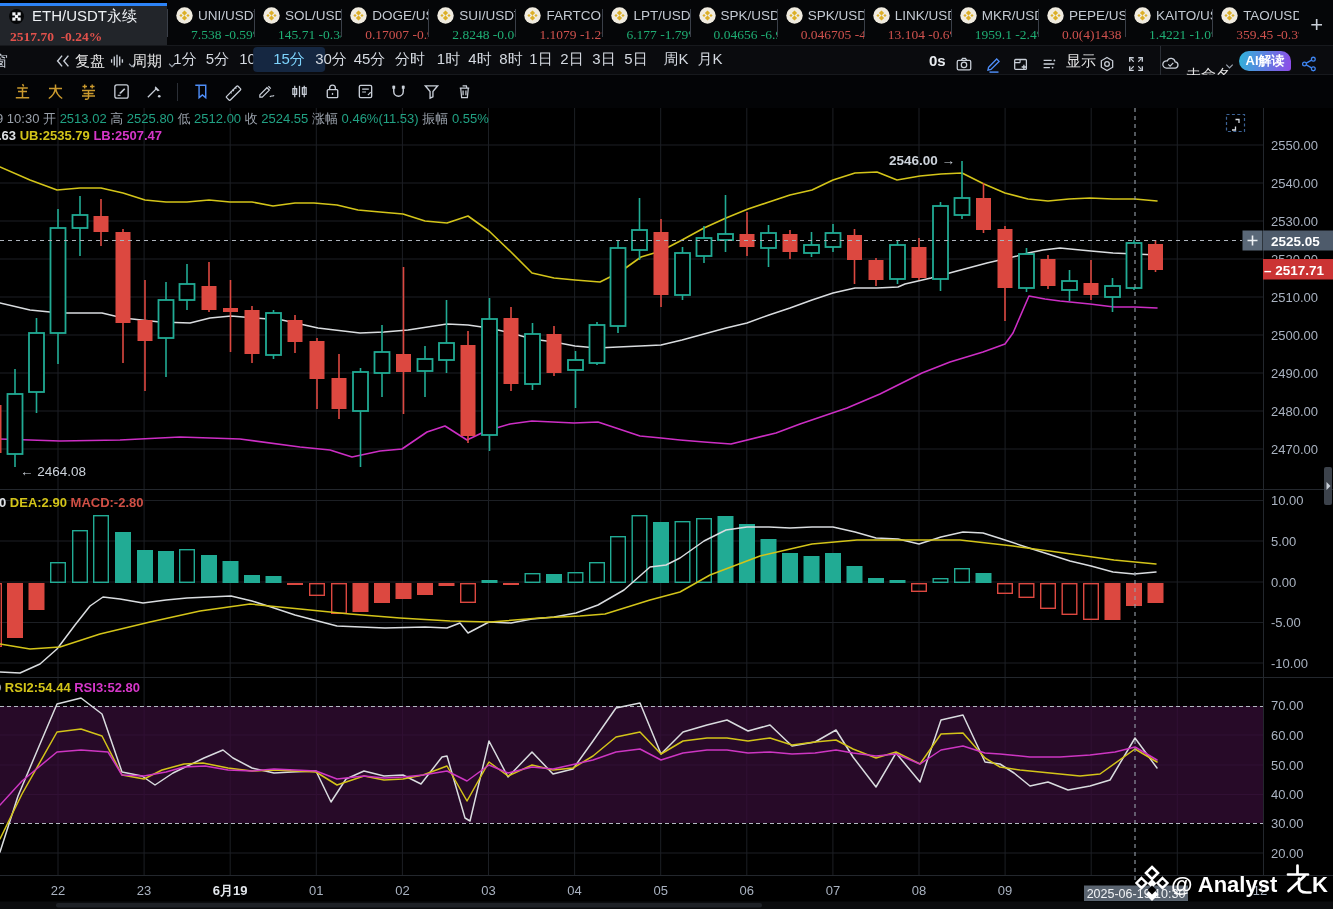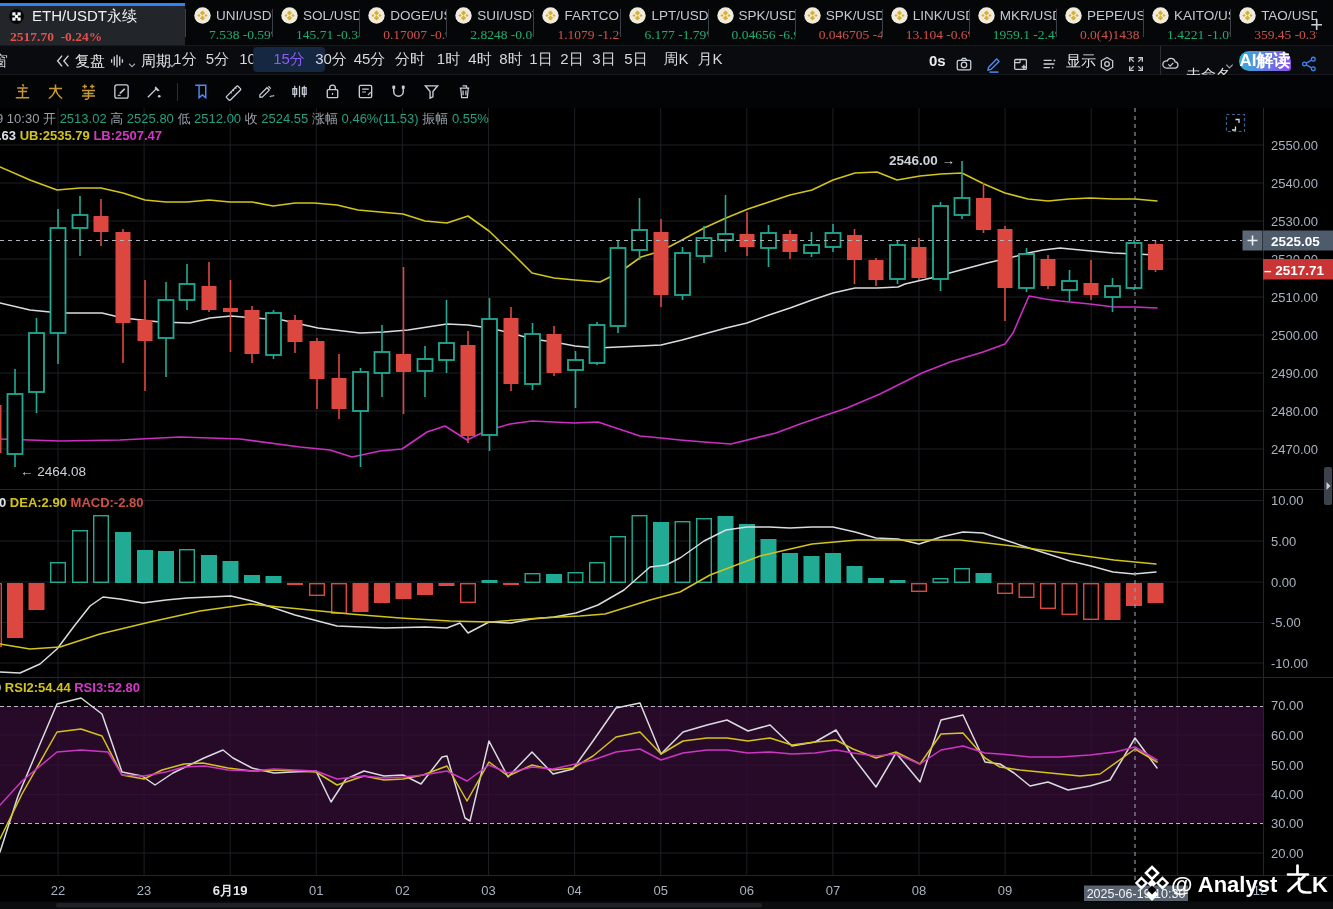--- a/index.html
+++ b/index.html
@@ -1,40 +1,40 @@
 <!DOCTYPE html>
 <html><head><meta charset="utf-8">
 <style>
 * { margin:0; padding:0; box-sizing:border-box; }
 html,body { width:1333px; height:909px; background:#000; overflow:hidden; font-family:"Liberation Sans",sans-serif; }
 #page { position:relative; width:1333px; height:909px; background:#000; }
 
 #tabbar { position:absolute; left:0; top:0; width:1333px; height:46px; background:#050608; display:flex; align-items:stretch; border-bottom:1px solid #17191d; }
 .tab { position:relative; width:87.1px; flex:none; padding:5px 0 0 9px; overflow:hidden; }
 .tab + .tab::before { content:""; position:absolute; left:0; top:9px; height:28px; width:1px; background:#3a3f48; }
-.tab.active { width:185px; background:linear-gradient(#000 0px,#000 3.4px,#2d83f6 3.4px,#2d83f6 5.8px,#22252a 5.8px); padding-top:7px; padding-left:9px; }
+.tab.active { width:167px; background:linear-gradient(#000 0px,#000 3.4px,#2d83f6 3.4px,#2d83f6 5.8px,#22252a 5.8px); padding-top:7px; padding-left:9px; }
 .tab.active::after { content:""; }
 .tabline1 { display:flex; align-items:center; height:20px; }
 .tab.active .tabline1 { height:18px; }
 .t1 { color:#eef1f4; font-size:15px; white-space:nowrap; }
 .nm { color:#c3c9d2; font-size:13.5px; white-space:nowrap; }
 .tabline2 { font-size:13.5px; margin-top:2px; margin-left:15px; white-space:nowrap;font-family:Liberation Serif, serif; }
 .tab.active .tabline2 { font-size:13.5px; font-weight:bold; margin-top:4px; margin-left:1px; color:#e2514b; }
 .g { color:#1fae74; } .r { color:#d0524e; }
 #plus { position:absolute; right:10px; top:12px; color:#c9cfd8; font-size:22px; font-weight:300; }
 
 #row2 { position:absolute; left:0; top:46px; width:1333px; height:29px; background:#0a0b0e; display:flex; align-items:center; color:#d4d9e0; font-size:15px; border-bottom:1px solid #17191d; }
 #row2 .lbl { white-space:nowrap; }
 .per { position:absolute; top:1px; transform:translateX(-50%); padding:3px 20px; border-radius:4px; white-space:nowrap; }
-.per.sel { background:#152741; color:#8b5cf6; }
+.per.sel { background:#152741; color:#7dd3fc; }
 .zs { font-weight:bold; margin-right:18px; color:#e8ebef; }
 .wtxt { color:#e5e5e5; white-space:nowrap; }
 .vsep { width:1px; height:18px; background:#2b2f36; margin:0 8px; display:inline-block; }
 .ica { position:absolute; top:9px; width:18px; height:18px; }
-.aibtn { position:absolute; left:1239px; top:4.5px; width:52px; height:20px; line-height:20px; text-align:center; background:linear-gradient(100deg,#2fb4d9,#8f4be8); color:#fff; font-size:17px; font-weight:bold; border-radius:10px 10px 3px 10px; white-space:nowrap; }
+.aibtn { position:absolute; left:1239px; top:4.5px; width:52px; height:20px; line-height:20px; text-align:center; background:linear-gradient(100deg,#2fb4d9,#8f4be8); color:#fff; font-size:13px; font-weight:bold; border-radius:10px 10px 3px 10px; white-space:nowrap; }
 
 #row3 { position:absolute; left:0; top:75px; width:1333px; height:33px; background:#030406; display:flex; align-items:center; padding-left:6px; }
 .icg { width:17px; height:17px; margin:0 8px; flex:none; }
 .ic3 { width:19px; height:19px; margin:0 7px; flex:none; }
 </style></head>
 <body>
 <div id="page">
   <div id="tabbar">
     <div class="tab active">
         <div class="tabline1">
@@ -187,21 +187,21 @@
     <svg class="ica" style="left:54px;top:6px" viewBox="0 0 20 20">
         <path d="M9 4 L4 10 l5 6 M16 4 l-5 6 5 6" fill="none" stroke="#c9cfd8" stroke-width="1.6"></path>
       </svg>
     <span class="wtxt" style="position:absolute;left:75px;top:6px">复盘</span>
     <svg class="ica" style="left:108px;top:6px" viewBox="0 0 20 20">
         <path d="M4 8 v4 M7 5 v10 M10 3 v14 M13 5 v10 M16 8 v4" stroke="#c9cfd8" stroke-width="1.5"></path>
       </svg>
     <svg class="ica" style="left:127px;top:10px;width:10px" viewBox="0 0 12 12">
         <path d="M2.5 4.5 L6 8 9.5 4.5" fill="none" stroke="#9aa2ad" stroke-width="1.4"></path>
       </svg>
-    <span class="wtxt" style="position:absolute;left:141px;top:6px">周期</span>
+    <span class="wtxt" style="position:absolute;left:132px;top:6px">周期</span>
     <svg class="ica" style="left:167px;top:10px;width:10px" viewBox="0 0 12 12">
         <path d="M2.5 4.5 L6 8 9.5 4.5" fill="none" stroke="#9aa2ad" stroke-width="1.4"></path>
       </svg>
     <span class="per" style="left:185px">1分</span>
       <span class="per" style="left:217.5px">5分</span>
       <span class="per" style="left:255px">10分</span>
       <span class="per sel" style="left:289px">15分</span>
       <span class="per" style="left:331px">30分</span>
       <span class="per" style="left:369.5px">45分</span>
       <span class="per" style="left:410px">分时</span>

